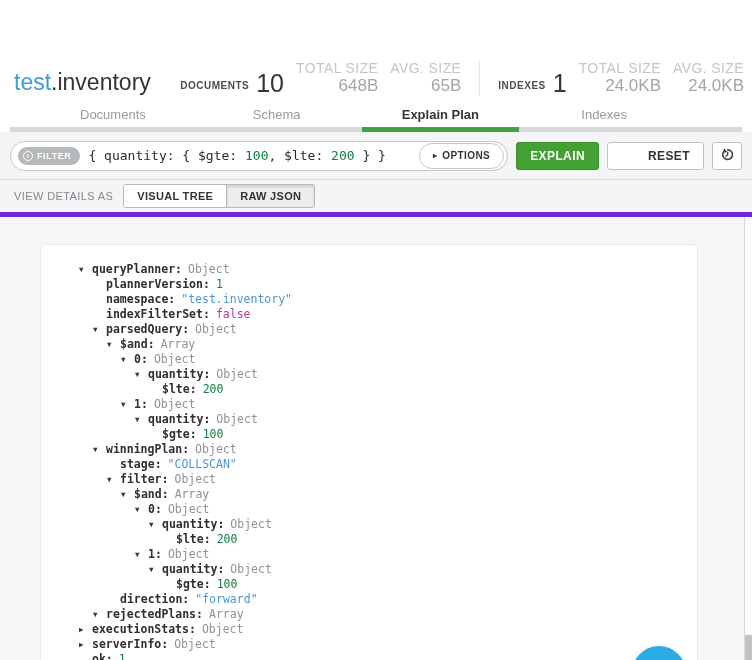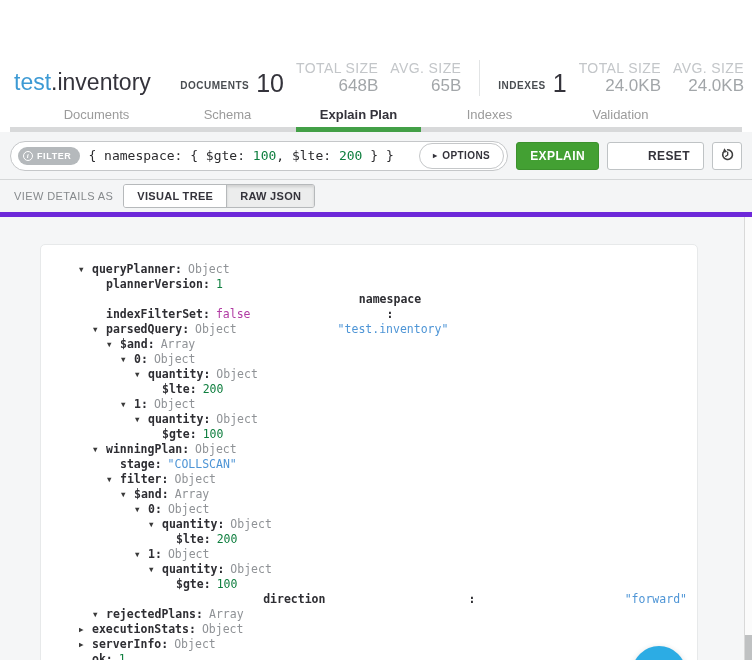--- a/index.html
+++ b/index.html
@@ -112,31 +112,30 @@
     </div>
   </div>
 
   <div class="tabs-wrap">
     <div class="tabs-underline"></div>
     <div class="tabs">
         <div class="tab">Documents</div>
         <div class="tab">Schema</div>
         <div class="tab active">Explain Plan</div>
         <div class="tab">Indexes</div>
-        <div class="tab">Validation</div>
       </div>
   </div>
 
   <div class="query-bar">
     <div class="filter-pill">
       <div class="filter-badge">
         <span class="info-icon">i</span>
         <span>FILTER</span>
       </div>
-      <div class="filter-input"><span class="seg-plain">{ namespace: { $gte: </span><span class="seg-number">100</span><span class="seg-plain">, $lte: </span><span class="seg-number">200</span><span class="seg-plain"> } }</span></div>
+      <div class="filter-input"><span class="seg-plain">{ quantity: { $gte: </span><span class="seg-number">100</span><span class="seg-plain">, $lte: </span><span class="seg-number">200</span><span class="seg-plain"> } }</span></div>
       <div class="options-btn">
         <span class="options-caret">▸</span>
         <span>OPTIONS</span>
       </div>
     </div>
     <div class="btn btn-explain">EXPLAIN</div>
     <div class="btn btn-reset">RESET</div>
     <div class="btn btn-history">
       <span>
         <svg width="15" height="15" viewBox="0 0 16 16">
@@ -154,41 +153,41 @@
         <div class="seg-btn">VISUAL TREE</div>
         <div class="seg-btn active">RAW JSON</div>
       </div>
   </div>
 
   <div class="content">
     <div class="card">
       <div>
           <div class="tree-row" style="padding-left: 28px;"><span class="arrow">▼</span><span class="tkey">queryPlanner</span><span class="tsep tkey">:</span><span class="ttype">Object</span></div>
           <div class="tree-row" style="padding-left: 42px;"><span class="arrow"></span><span class="tkey">plannerVersion</span><span class="tsep tkey">:</span><span class="tval number">1</span></div>
-          <div class="tree-row" style="padding-left: 42px; flex-direction: column;"><span class="arrow"></span><span class="tkey">namespace</span><span class="tsep tkey">:</span><span class="tval string">"test.inventory"</span></div>
+          <div class="tree-row" style="padding-left: 42px;"><span class="arrow"></span><span class="tkey">namespace</span><span class="tsep tkey">:</span><span class="tval string">"test.inventory"</span></div>
           <div class="tree-row" style="padding-left: 42px;"><span class="arrow"></span><span class="tkey">indexFilterSet</span><span class="tsep tkey">:</span><span class="tval boolean">false</span></div>
           <div class="tree-row" style="padding-left: 42px;"><span class="arrow">▼</span><span class="tkey">parsedQuery</span><span class="tsep tkey">:</span><span class="ttype">Object</span></div>
           <div class="tree-row" style="padding-left: 56px;"><span class="arrow">▼</span><span class="tkey">$and</span><span class="tsep tkey">:</span><span class="ttype">Array</span></div>
           <div class="tree-row" style="padding-left: 70px;"><span class="arrow">▼</span><span class="tkey">0</span><span class="tsep tkey">:</span><span class="ttype">Object</span></div>
           <div class="tree-row" style="padding-left: 84px;"><span class="arrow">▼</span><span class="tkey">quantity</span><span class="tsep tkey">:</span><span class="ttype">Object</span></div>
           <div class="tree-row" style="padding-left: 98px;"><span class="arrow"></span><span class="tkey">$lte</span><span class="tsep tkey">:</span><span class="tval number">200</span></div>
           <div class="tree-row" style="padding-left: 70px;"><span class="arrow">▼</span><span class="tkey">1</span><span class="tsep tkey">:</span><span class="ttype">Object</span></div>
           <div class="tree-row" style="padding-left: 84px;"><span class="arrow">▼</span><span class="tkey">quantity</span><span class="tsep tkey">:</span><span class="ttype">Object</span></div>
           <div class="tree-row" style="padding-left: 98px;"><span class="arrow"></span><span class="tkey">$gte</span><span class="tsep tkey">:</span><span class="tval number">100</span></div>
           <div class="tree-row" style="padding-left: 42px;"><span class="arrow">▼</span><span class="tkey">winningPlan</span><span class="tsep tkey">:</span><span class="ttype">Object</span></div>
           <div class="tree-row" style="padding-left: 56px;"><span class="arrow"></span><span class="tkey">stage</span><span class="tsep tkey">:</span><span class="tval string">"COLLSCAN"</span></div>
           <div class="tree-row" style="padding-left: 56px;"><span class="arrow">▼</span><span class="tkey">filter</span><span class="tsep tkey">:</span><span class="ttype">Object</span></div>
           <div class="tree-row" style="padding-left: 70px;"><span class="arrow">▼</span><span class="tkey">$and</span><span class="tsep tkey">:</span><span class="ttype">Array</span></div>
           <div class="tree-row" style="padding-left: 84px;"><span class="arrow">▼</span><span class="tkey">0</span><span class="tsep tkey">:</span><span class="ttype">Object</span></div>
           <div class="tree-row" style="padding-left: 98px;"><span class="arrow">▼</span><span class="tkey">quantity</span><span class="tsep tkey">:</span><span class="ttype">Object</span></div>
           <div class="tree-row" style="padding-left: 112px;"><span class="arrow"></span><span class="tkey">$lte</span><span class="tsep tkey">:</span><span class="tval number">200</span></div>
           <div class="tree-row" style="padding-left: 84px;"><span class="arrow">▼</span><span class="tkey">1</span><span class="tsep tkey">:</span><span class="ttype">Object</span></div>
           <div class="tree-row" style="padding-left: 98px;"><span class="arrow">▼</span><span class="tkey">quantity</span><span class="tsep tkey">:</span><span class="ttype">Object</span></div>
           <div class="tree-row" style="padding-left: 112px;"><span class="arrow"></span><span class="tkey">$gte</span><span class="tsep tkey">:</span><span class="tval number">100</span></div>
-          <div class="tree-row" style="padding-left: 56px; justify-content: space-between;"><span class="arrow"></span><span class="tkey">direction</span><span class="tsep tkey">:</span><span class="tval string">"forward"</span></div>
+          <div class="tree-row" style="padding-left: 56px;"><span class="arrow"></span><span class="tkey">direction</span><span class="tsep tkey">:</span><span class="tval string">"forward"</span></div>
           <div class="tree-row" style="padding-left: 42px;"><span class="arrow">▼</span><span class="tkey">rejectedPlans</span><span class="tsep tkey">:</span><span class="ttype">Array</span></div>
           <div class="tree-row" style="padding-left: 28px;"><span class="arrow">▶</span><span class="tkey">executionStats</span><span class="tsep tkey">:</span><span class="ttype">Object</span></div>
           <div class="tree-row" style="padding-left: 28px;"><span class="arrow">▶</span><span class="tkey">serverInfo</span><span class="tsep tkey">:</span><span class="ttype">Object</span></div>
           <div class="tree-row" style="padding-left: 28px;"><span class="arrow"></span><span class="tkey">ok</span><span class="tsep tkey">:</span><span class="tval number">1</span></div>
         </div>
     </div>
     <div class="scroll-track">
       <div class="scroll-thumb"></div>
     </div>
     <div class="chat-bubble">

